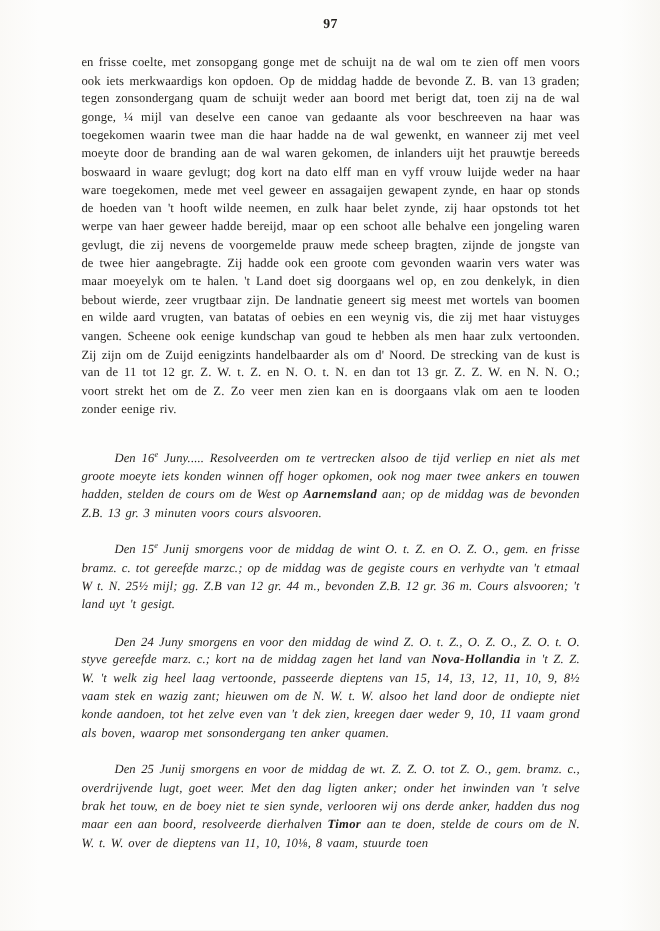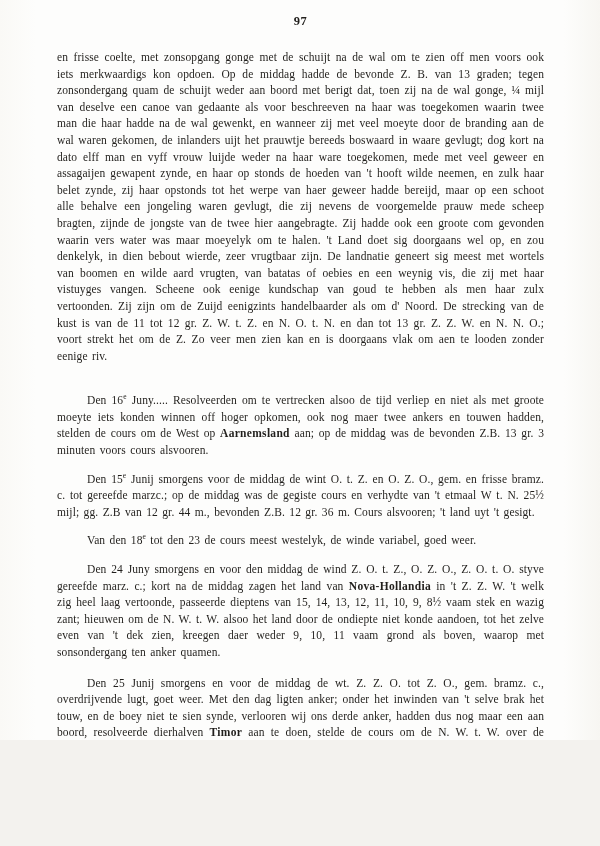--- a/index.html
+++ b/index.html
@@ -8,44 +8,45 @@
   }
   body {
     width: 600px;
     height: 846px;
     background: #f3f2ee;
     font-family: "Liberation Serif", "DejaVu Serif", serif;
   }
   .page {
     position: relative;
     width: 600px;
-    height: 740px;
+    height: 846px;
     box-sizing: border-box;
     background: linear-gradient(90deg, #faf9f6 0%, #fdfdfc 6%, #fdfdfc 94%, #f7f6f2 100%);
     color: #211f1c;
     padding: 14px 56px 0 57px;
     overflow: hidden;
   }
   .page-number {
     text-align: center;
     font-weight: bold;
     font-size: 12.5px;
     letter-spacing: 0.5px;
     margin: 0 0 20px 0;
   }
   .para {
     font-size: 11.5px;
     line-height: 16.6px;
     text-align: justify;
-    margin: 0;
+    margin: 17px;
     word-spacing: 1.4px;
     letter-spacing: 0.1px;
   }
   .para.indented {
     text-indent: 30px;
+    font-style: italic;
   }
   .p2 { margin-top: 28px; }
   .p3 { margin-top: 12px; }
   .p4 { margin-top: 12px; }
   .p5 { margin-top: 12px; }
   .p6 { margin-top: 14px; }
   .b {
     font-weight: bold;
     letter-spacing: 0.3px;
   }
@@ -61,19 +62,18 @@
 <div class="page">
 
   <div class="page-number">97</div>
 
   <p class="para p1"><span>en frisse coelte, met zonsopgang gonge met de schuijt na de wal om te zien off men voors ook iets merkwaardigs kon opdoen. Op de middag hadde de bevonde Z. B. van 13 graden; tegen zonsondergang quam de schuijt weder aan boord met berigt dat, toen zij na de wal gonge, ¼ mijl van deselve een canoe van gedaante als voor beschreeven na haar was toegekomen waarin twee man die haar hadde na de wal gewenkt, en wanneer zij met veel moeyte door de branding aan de wal waren gekomen, de inlanders uijt het prauwtje bereeds boswaard in waare gevlugt; dog kort na dato elff man en vyff vrouw luijde weder na haar ware toegekomen, mede met veel geweer en assagaijen gewapent zynde, en haar op stonds de hoeden van 't hooft wilde neemen, en zulk haar belet zynde, zij haar opstonds tot het werpe van haer geweer hadde bereijd, maar op een schoot alle behalve een jongeling waren gevlugt, die zij nevens de voorgemelde prauw mede scheep bragten, zijnde de jongste van de twee hier aangebragte. Zij hadde ook een groote com gevonden waarin vers water was maar moeyelyk om te halen. 't Land doet sig doorgaans wel op, en zou denkelyk, in dien bebout wierde, zeer vrugtbaar zijn. De landnatie geneert sig meest met wortels van boomen en wilde aard vrugten, van batatas of oebies en een weynig vis, die zij met haar vistuyges vangen. Scheene ook eenige kundschap van goud te hebben als men haar zulx vertoonden. Zij zijn om de Zuijd eenigzints handelbaarder als om d' Noord. De strecking van de kust is van de 11 tot 12 gr. Z. W. t. Z. en N. O. t. N. en dan tot 13 gr. Z. Z. W. en N. N. O.; voort strekt het om de Z. Zo veer men zien kan en is doorgaans vlak om aen te looden zonder eenige riv.</span></p>
 
   <p class="para indented p2"><span>Den 16</span><span class="sup">e</span><span> Juny..... Resolveerden om te vertrecken alsoo de tijd verliep en niet als met groote moeyte iets konden winnen off hoger opkomen, ook nog maer twee ankers en touwen hadden, stelden de cours om de West op </span><span class="b">Aarnemsland</span><span> aan; op de middag was de bevonden Z.B. 13 gr. 3 minuten voors cours alsvooren.</span></p>
 
   <p class="para indented p3"><span>Den 15</span><span class="sup">e</span><span> Junij smorgens voor de middag de wint O. t. Z. en O. Z. O., gem. en frisse bramz. c. tot gereefde marzc.; op de middag was de gegiste cours en verhydte van 't etmaal W t. N. 25½ mijl; gg. Z.B van 12 gr. 44 m., bevonden Z.B. 12 gr. 36 m. Cours alsvooren; 't land uyt 't gesigt.</span></p>
 
-  <p class="para indented p4"><span>Van den 18</span><span class="sup">e</span><span> tot den 23 de cours meest westelyk, de winde variabel, goed weer.</span></p>
 
   <p class="para indented p5"><span>Den 24 Juny smorgens en voor den middag de wind Z. O. t. Z., O. Z. O., Z. O. t. O. styve gereefde marz. c.; kort na de middag zagen het land van </span><span class="b">Nova-Hollandia</span><span> in 't Z. Z. W. 't welk zig heel laag vertoonde, passeerde dieptens van 15, 14, 13, 12, 11, 10, 9, 8½ vaam stek en wazig zant; hieuwen om de N. W. t. W. alsoo het land door de ondiepte niet konde aandoen, tot het zelve even van 't dek zien, kreegen daer weder 9, 10, 11 vaam grond als boven, waarop met sonsondergang ten anker quamen.</span></p>
 
   <p class="para indented p6"><span>Den 25 Junij smorgens en voor de middag de wt. Z. Z. O. tot Z. O., gem. bramz. c., overdrijvende lugt, goet weer. Met den dag ligten anker; onder het inwinden van 't selve brak het touw, en de boey niet te sien synde, verlooren wij ons derde anker, hadden dus nog maar een aan boord, resolveerde dierhalven </span><span class="b">Timor</span><span> aan te doen, stelde de cours om de N. W. t. W. over de dieptens van 11, 10, 10⅛, 8 vaam, stuurde toen</span></p>
 
 </div>
 
 </body></html>

